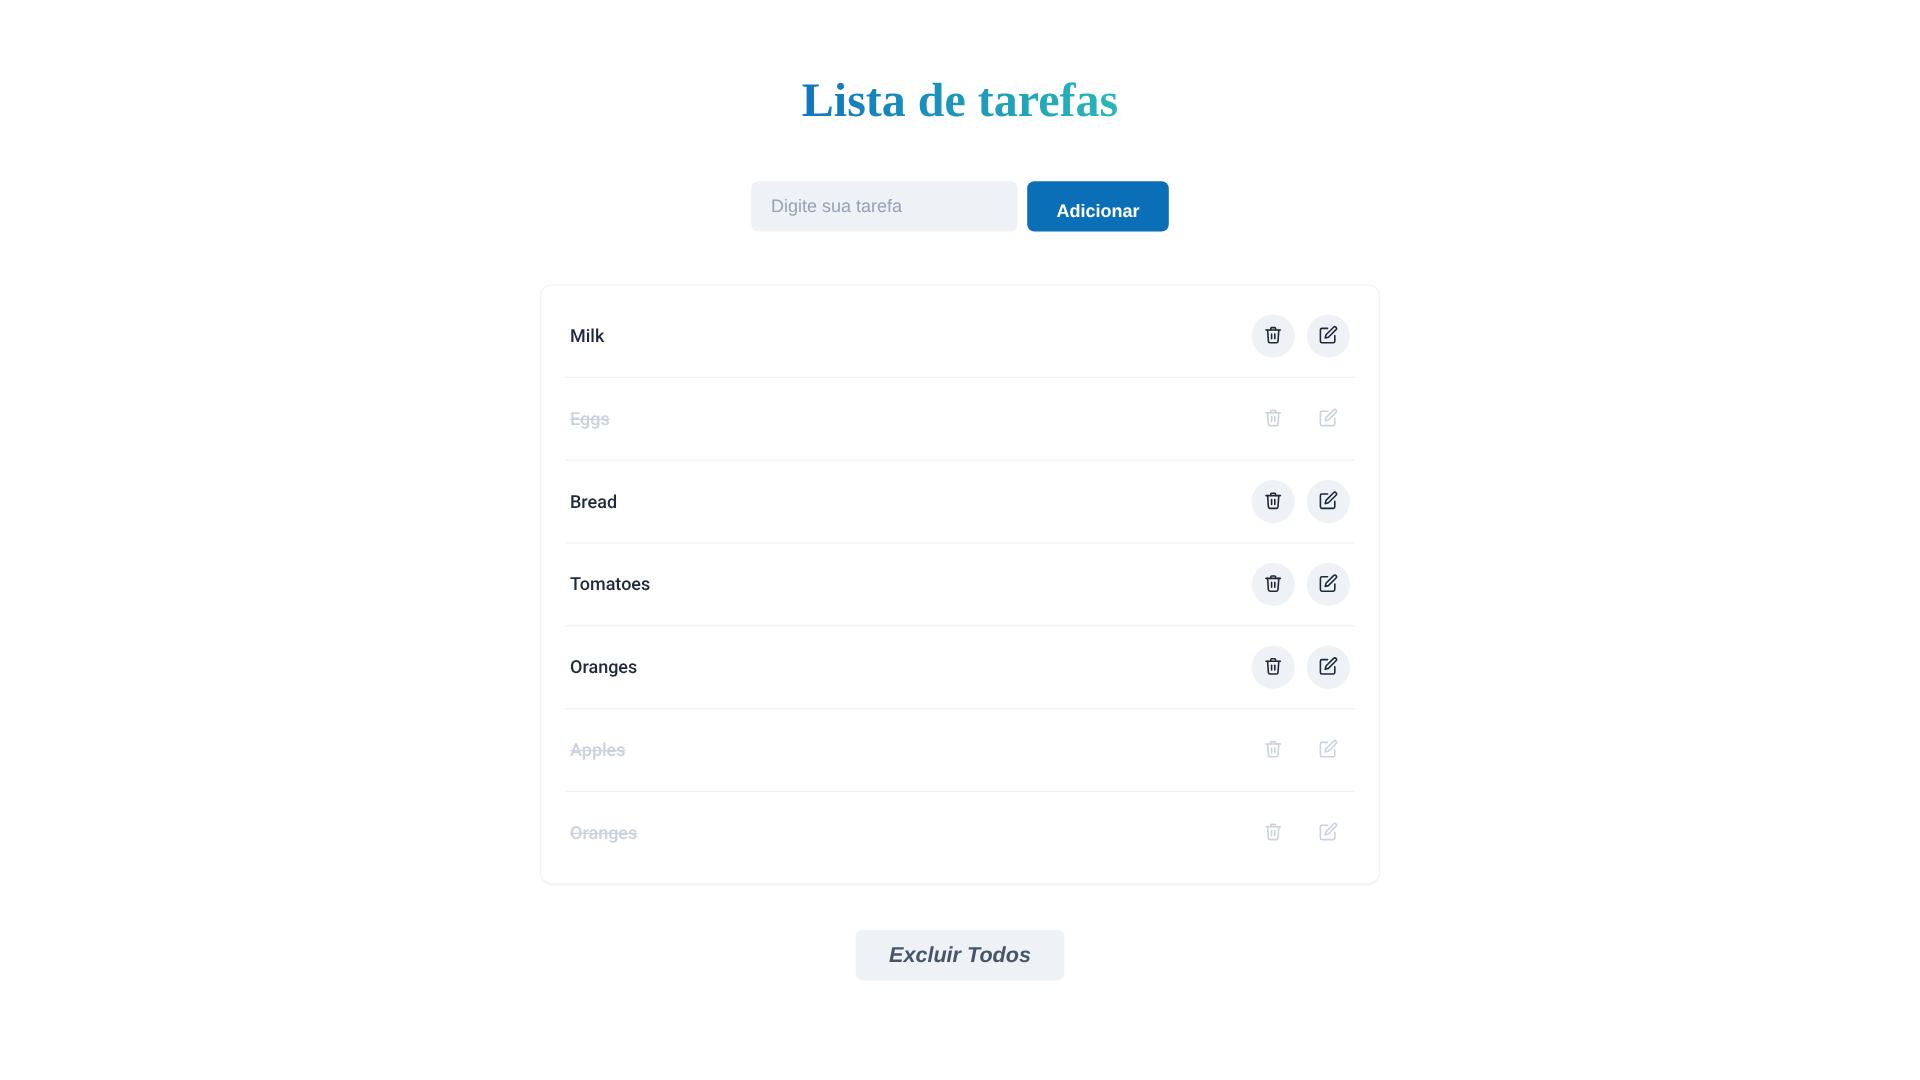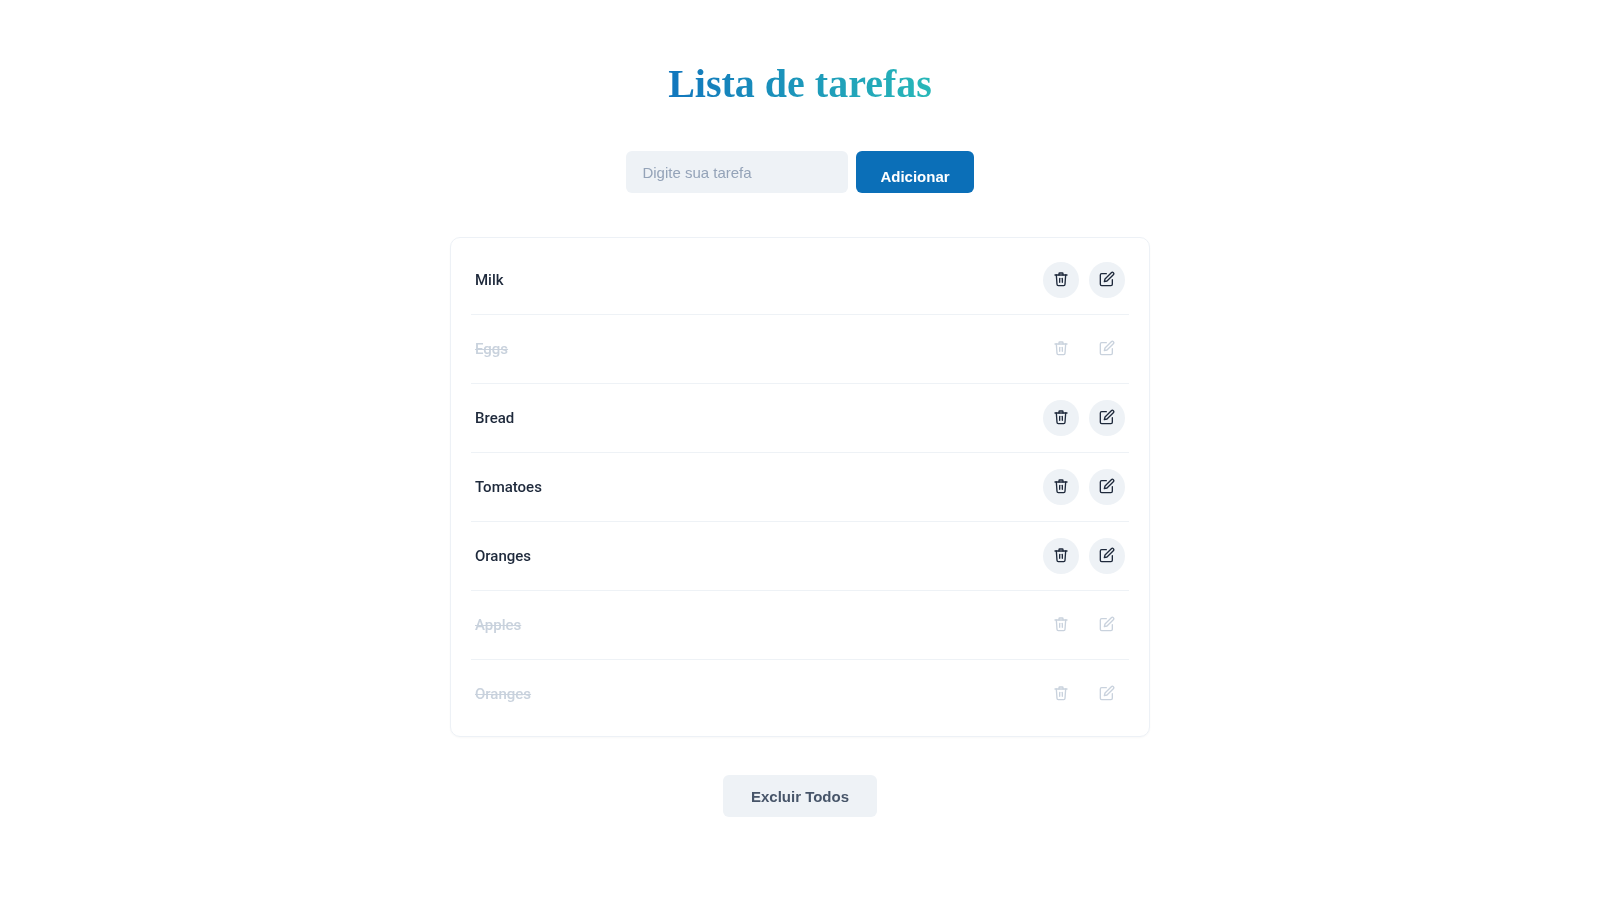--- a/index.html
+++ b/index.html
@@ -104,23 +104,24 @@
       cursor: default;
     }
     .delete-all-btn {
       margin-top: 38px;
       height: 42px;
       padding: 0 28px;
       background: #eef2f6;
       color: #475569;
       border: none;
       border-radius: 6px;
-      font-size: 15px;
+      font-size: 18px;
       font-weight: 700;
       cursor: pointer;
+      font-style: italic;
     }
     .social-btn svg, .icon-btn svg {
       width: 16px;
       height: 16px;
     }
   </style>
 </head>
 <body>
 
 <h1>Lista de tarefas</h1>

